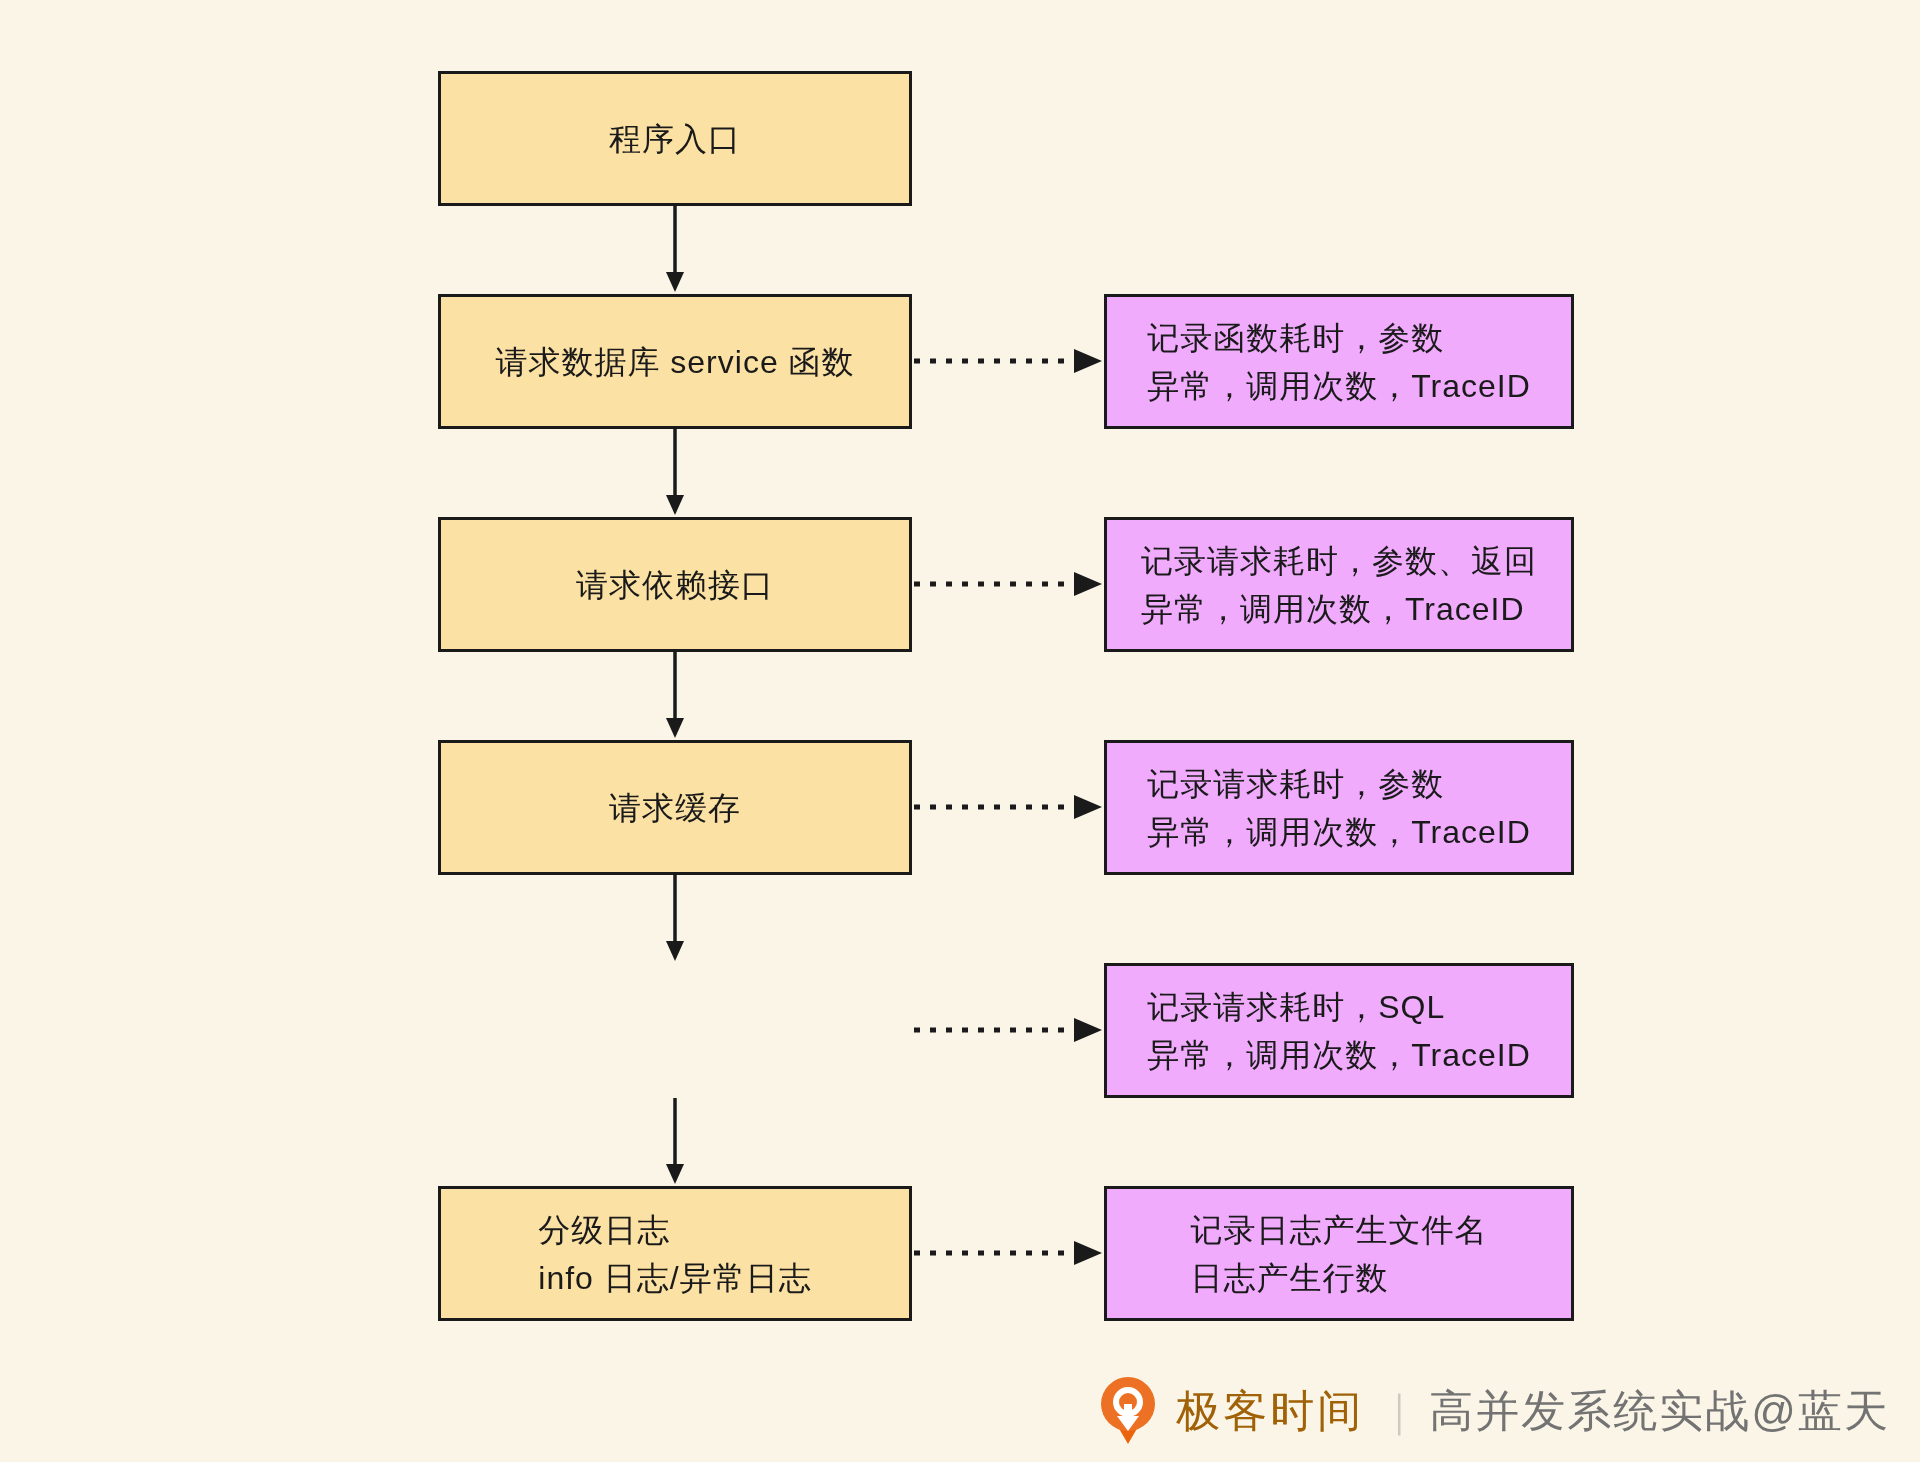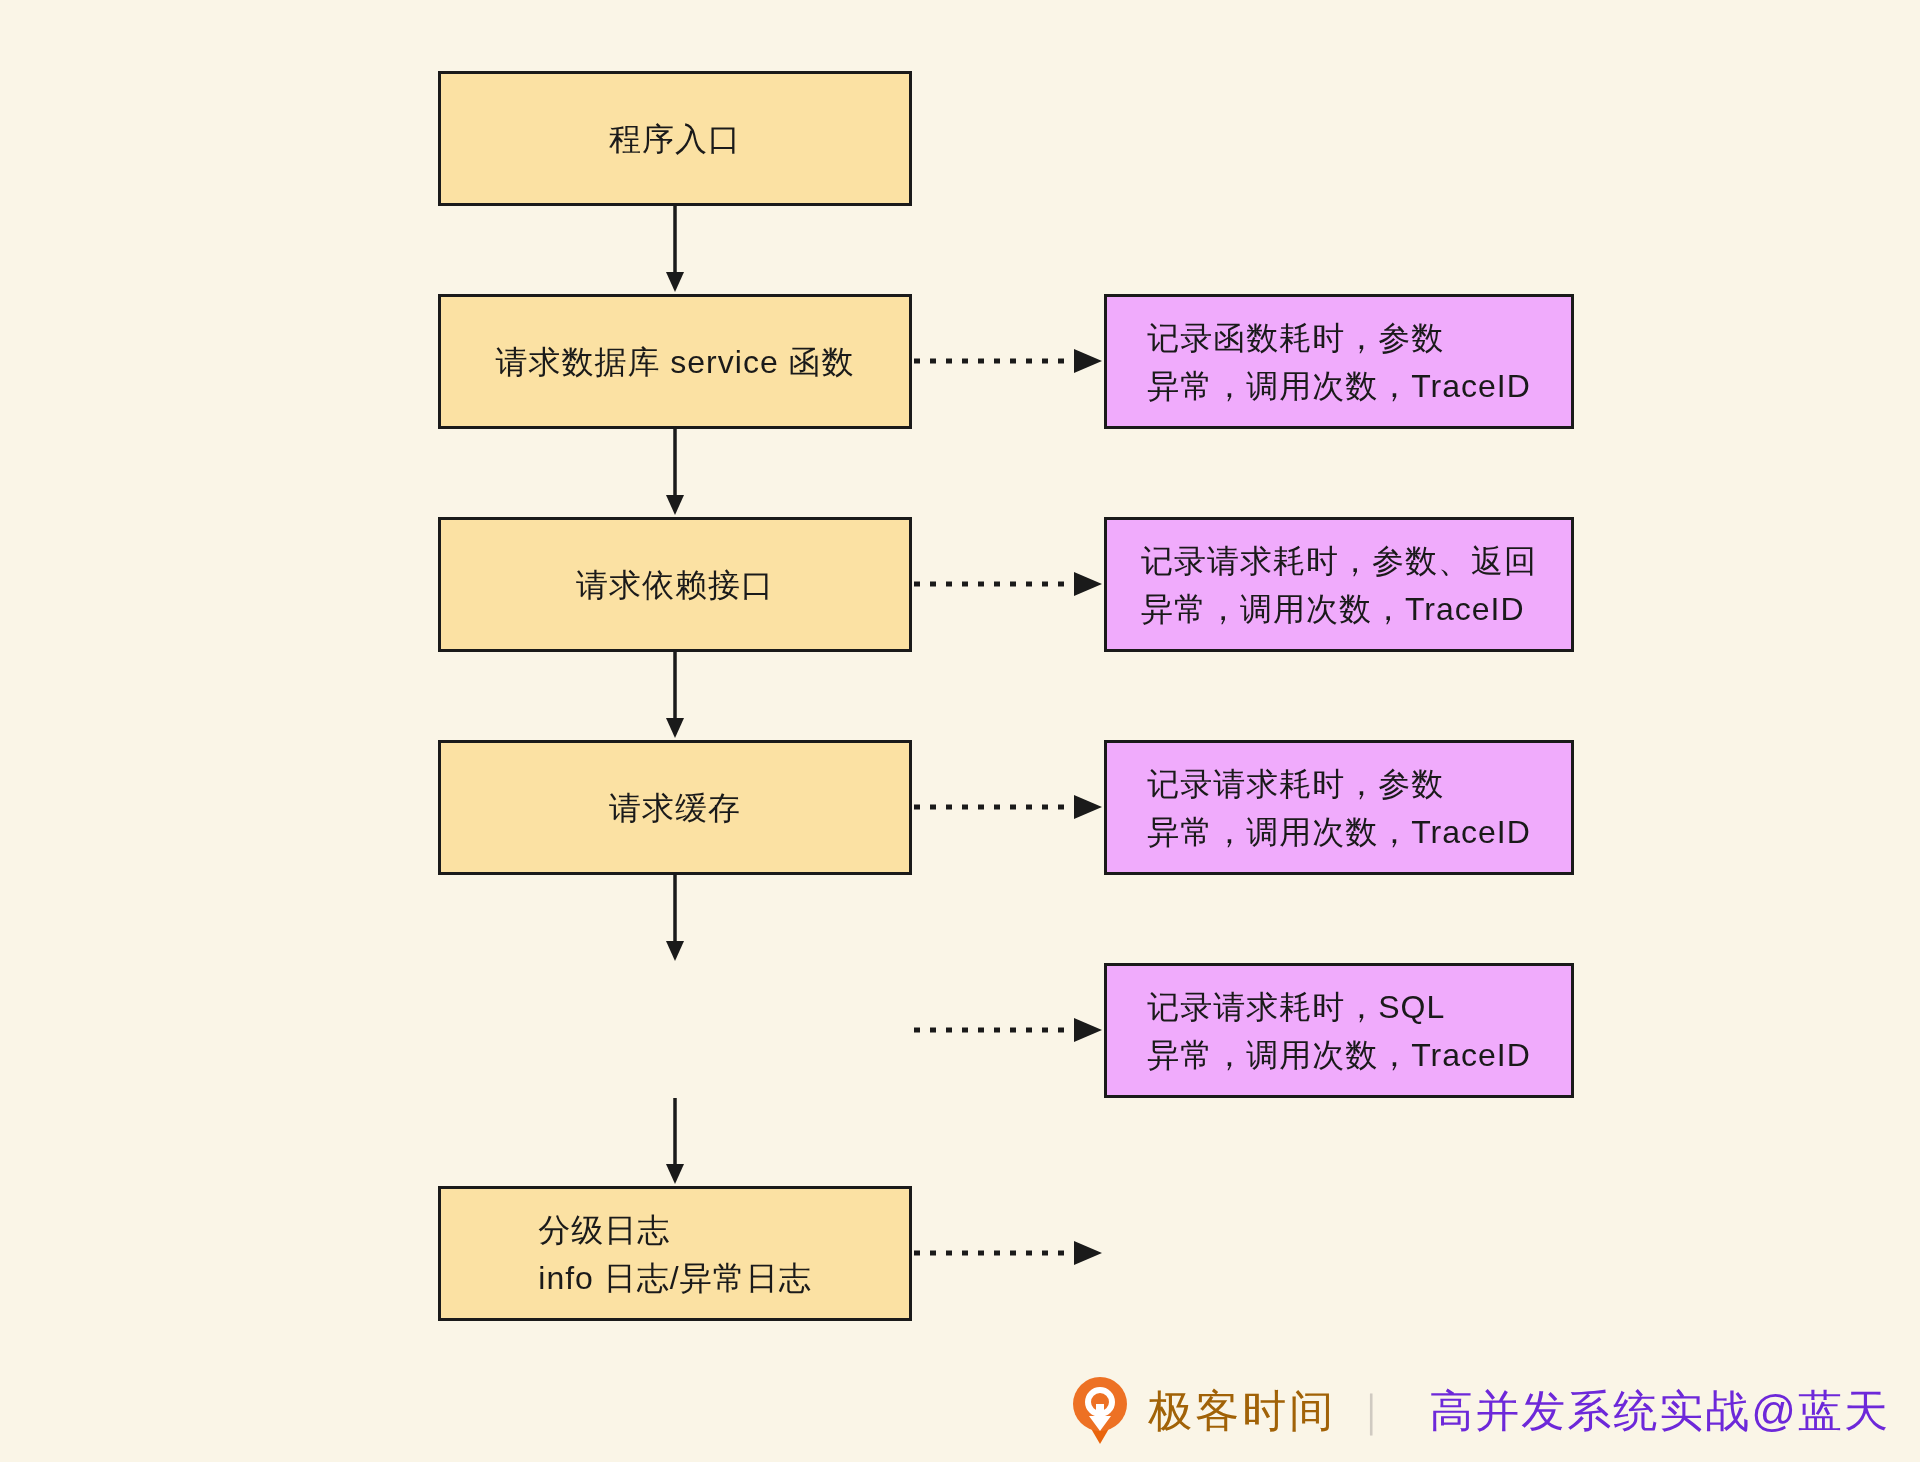--- a/index.html
+++ b/index.html
@@ -60,23 +60,22 @@
   }
   .sep {
     font-size: 42px;
     color: #CFCAC1;
     margin: 0 10px 0 14px;
     font-weight: 300;
   }
   .credit {
     font-size: 44px;
     font-weight: 500;
-    color: #6d28d9;
+    color: #737373;
     letter-spacing: 2px;
-    margin-left: 28px;
   }
 </style>
 </head>
 <body>
 
 <div class="canvas">
 
   <svg class="arrow-layer" width="1920" height="1462" viewBox="0 0 1920 1462" xmlns="http://www.w3.org/2000/svg">
 
     <g>
@@ -148,20 +147,24 @@
 异常，调用次数，TraceID</span>
   </div>
   <div class="box note r4">
     <span class="box-label">记录请求耗时，参数
 异常，调用次数，TraceID</span>
   </div>
   <div class="box note r5">
     <span class="box-label">记录请求耗时，SQL
 异常，调用次数，TraceID</span>
   </div>
+  <div class="box note r6">
+    <span class="box-label">记录日志产生文件名
+日志产生行数</span>
+  </div>
 
   <div class="footer">
     <svg class="logo" width="60" height="70" viewBox="0 0 60 70" xmlns="http://www.w3.org/2000/svg">
       <path d="M16 44 L44 44 L30 68 Z" fill="#E9640C"></path>
       <circle cx="30" cy="28" r="27" fill="#ED7124"></circle>
       <circle cx="30" cy="26" r="12" fill="none" stroke="#FFFFFF" stroke-width="6"></circle>
       <path d="M26 28 L34 28 L34 40 L41 40 L30 55 L19 40 L26 40 Z" fill="#FFFFFF"></path>
     </svg>
     <span class="brand">极客时间</span>
     <span class="sep">｜</span>

